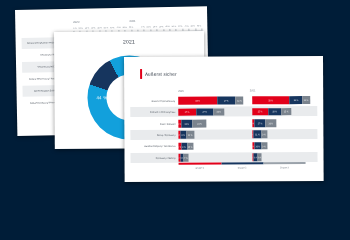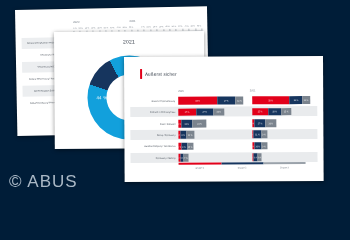--- a/index.html
+++ b/index.html
@@ -326,14 +326,13 @@
         <div class="lg-gray" style="flex:33"></div>
       </div>
       <div class="sf-legendlabels">
         <span>Gruppe 1</span>
         <span>Gruppe 2</span>
         <span>Gruppe 3</span>
       </div>
     </div>
   </div>
 
-  <div id="watermark">© ABUS</div>
 </div>
 
 </body></html>

